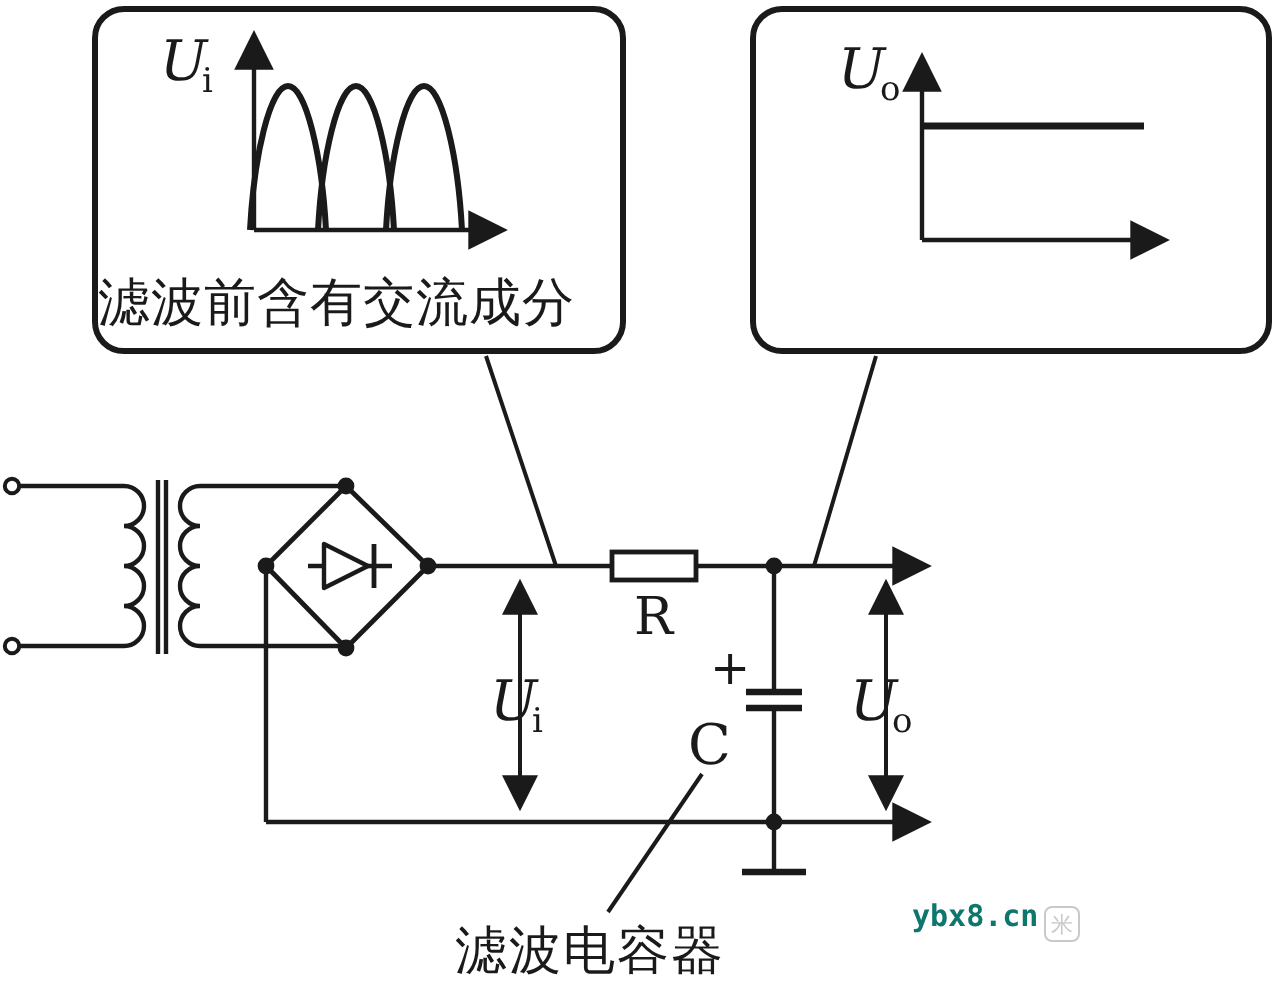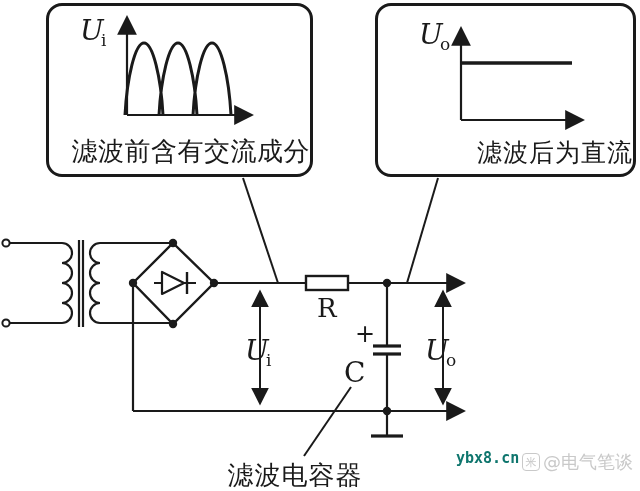--- a/index.html
+++ b/index.html
@@ -2,21 +2,21 @@
 <html><head>
 <meta charset="utf-8">
 <style>
   html,body{margin:0;padding:0;background:#ffffff;}
   #canvas{position:relative;width:640px;height:491px;background:#ffffff;overflow:hidden;
           font-family:"DejaVu Sans","Liberation Sans",sans-serif;color:#1a1a1a;}
   .callout{position:absolute;box-sizing:border-box;border:3.4px solid #1a1a1a;border-radius:16px;background:#ffffff;}
   #callout-left{left:46px;top:3px;width:267px;height:174px;}
   #callout-right{left:375px;top:3px;width:261px;height:174px;}
   .mini-plot{position:absolute;left:0;top:0;}
-  .caption{position:absolute;left:0;right:0;text-align:right;color:#1a1a1a;}
+  .caption{position:absolute;left:0;right:0;text-align:left;color:#1a1a1a;}
   #caption-left{top:128px;font-size:26px;letter-spacing:0.5px;}
   #caption-right{top:130px;font-size:25px;letter-spacing:1px;}
   #circuit-svg{position:absolute;left:0;top:0;}
   .serif{font-family:"DejaVu Serif","Liberation Serif",serif;}
   #cap-caption{position:absolute;left:222px;top:458px;width:146px;text-align:center;font-size:26px;letter-spacing:1px;}
   #wm-site{position:absolute;left:456px;top:449px;font-family:"DejaVu Sans Mono","Liberation Mono",monospace;
            font-weight:bold;font-size:15px;color:#0f766e;}
   #wm-credit{position:absolute;left:522px;top:453px;display:flex;align-items:center;gap:3px;
              color:#c9c9c9;font-size:18px;line-height:18px;}
   #wm-credit .logo{display:inline-flex;align-items:center;justify-content:center;width:16px;height:16px;
@@ -56,21 +56,20 @@
         </marker>
       </defs>
       <g stroke="#1a1a1a" stroke-width="2.2" fill="none">
         <line x1="83" y1="114" x2="83" y2="24" marker-end="url(#ah2)"></line>
         <line x1="83" y1="114" x2="203" y2="114" marker-end="url(#ah2)"></line>
       </g>
       <line x1="84" y1="57" x2="194" y2="57" stroke="#1a1a1a" stroke-width="3.4"></line>
       <text class="serif" x="41" y="38" font-size="28" font-style="italic">U</text>
       <text class="serif" x="62" y="44" font-size="17">o</text>
     </svg>
-    <div class="caption" id="caption-right">滤波后为直流</div>
   </div>
 
   <svg id="circuit-svg" width="640" height="491" viewBox="0 0 640 491">
     <defs>
       <marker id="ah3" viewBox="0 0 10 10" refX="8" refY="5" markerWidth="9" markerHeight="9" orient="auto-start-reverse">
         <path d="M0,0 L10,5 L0,10 z" fill="#1a1a1a"></path>
       </marker>
     </defs>
 
     <g stroke="#1a1a1a" stroke-width="2">
@@ -143,15 +142,14 @@
     <text class="serif" x="245" y="360" font-size="28" font-style="italic">U</text>
     <text class="serif" x="266" y="366" font-size="17">i</text>
     <text class="serif" x="425" y="360" font-size="28" font-style="italic">U</text>
     <text class="serif" x="446" y="366" font-size="17">o</text>
   </svg>
 
   <div id="cap-caption">滤波电容器</div>
   <div id="wm-site">ybx8.cn</div>
   <div id="wm-credit">
     <span class="logo">米</span>
-    <span>@电气笔谈</span>
   </div>
 </div>
 
 </body></html>

